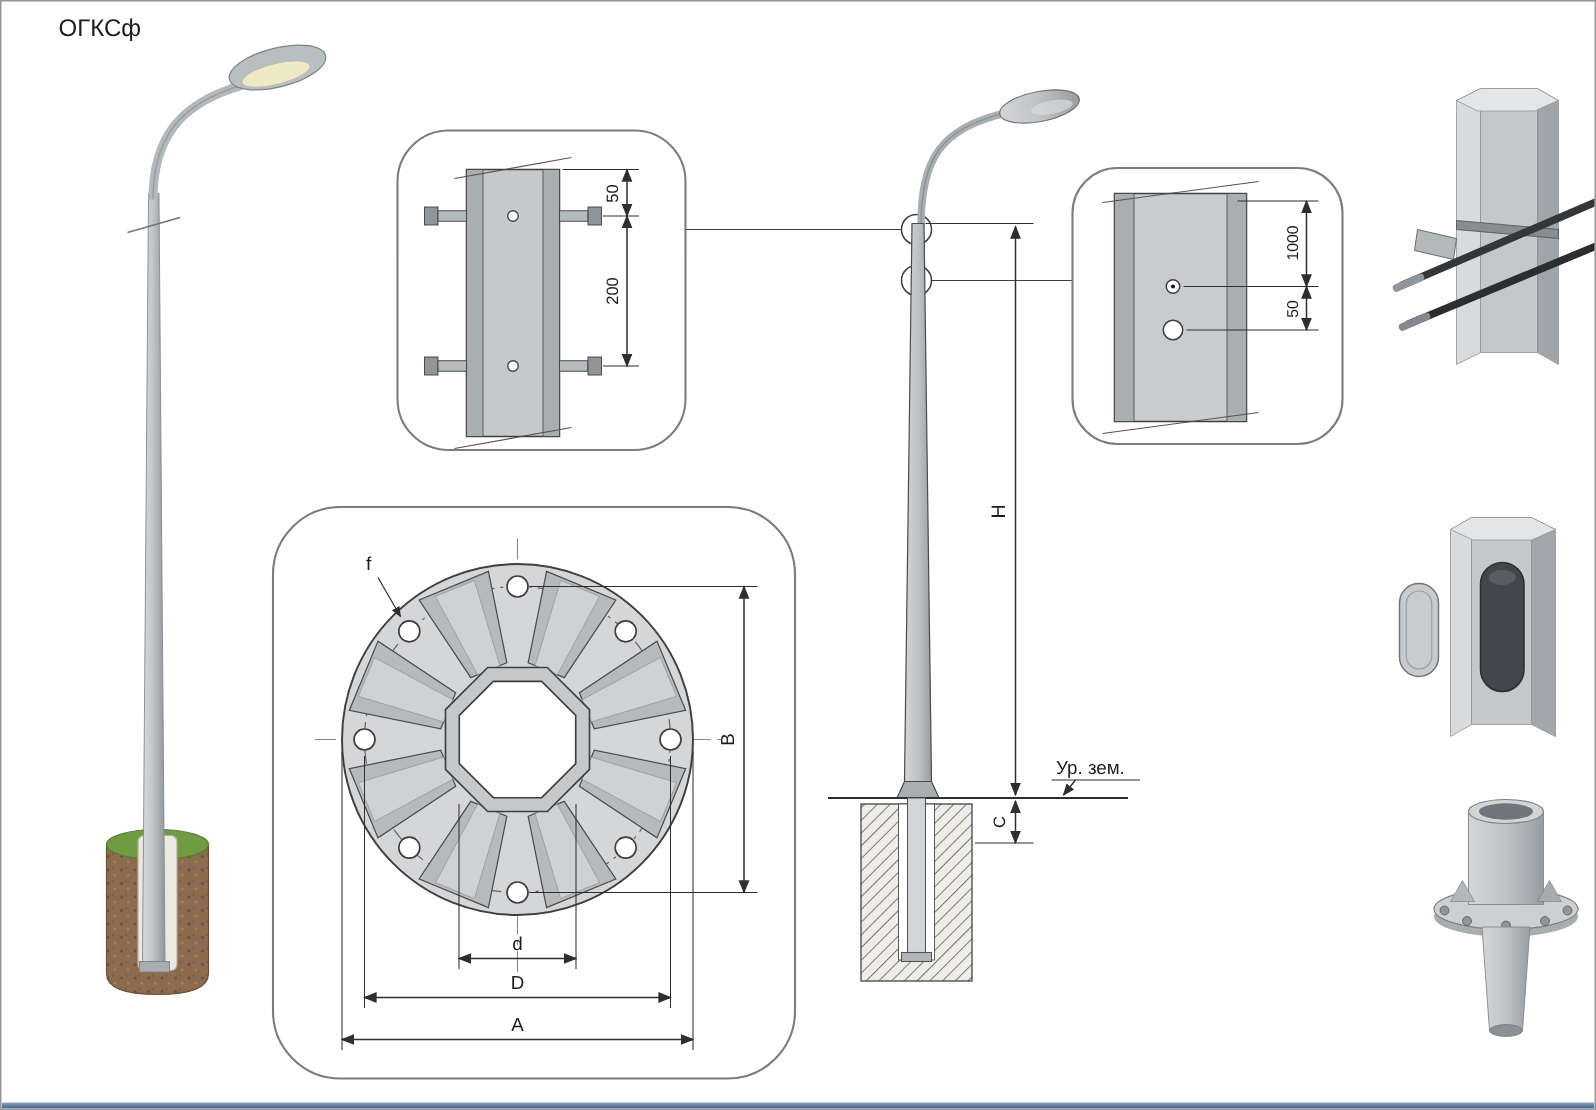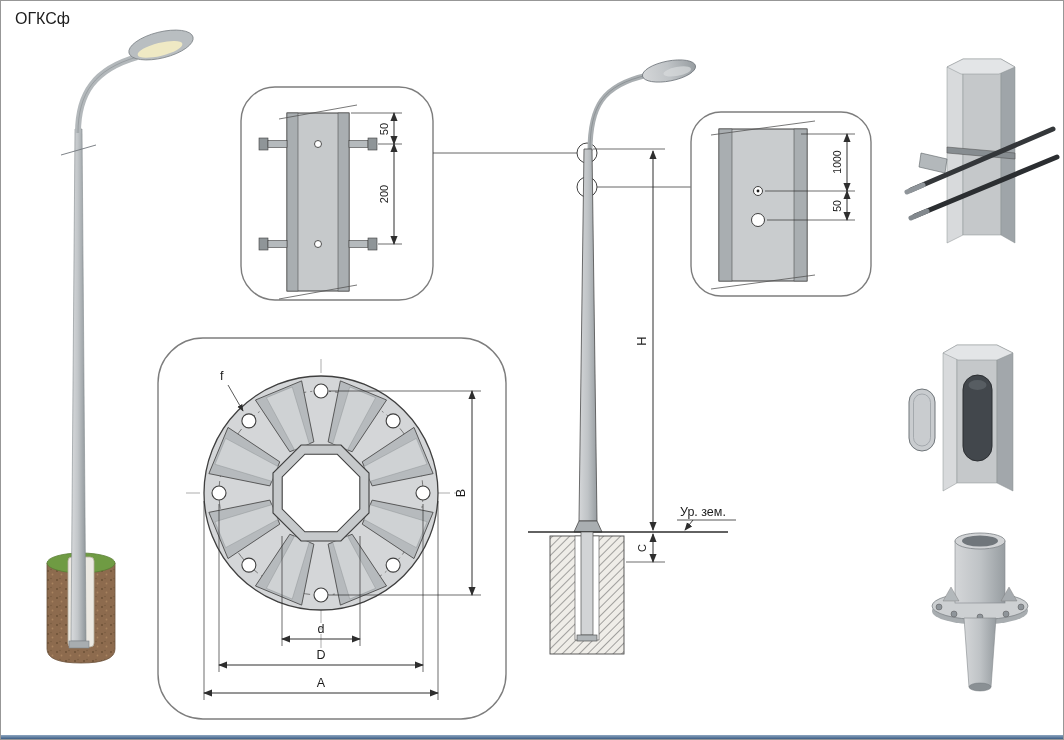--- a/index.html
+++ b/index.html
@@ -1,16 +1,16 @@
 <!DOCTYPE html>
 <html><head>
 <meta charset="utf-8">
 <style>
   html,body{margin:0;padding:0;background:#e9e9e9;}
-  .canvas{position:relative;width:1064px;height:740px;background:#ffffff;border:1px solid #979797;box-sizing:border-box;overflow:hidden;font-family:"Liberation Sans",sans-serif;}
+  .canvas{position:relative;width:1064px;height:740px;background:#ffffff;border:1px solid #979797;box-sizing:border-box;overflow:hidden;font-family:"Liberation Sans",sans-serif;padding-left:24px;}
   svg{display:block;}
   svg text{font-family:"Liberation Sans","DejaVu Sans",sans-serif;fill:#1c1c1c;}
   .bottom-edge{position:absolute;left:0;bottom:0;width:100%;height:4px;background:linear-gradient(180deg,#8ea6c0,#3d5f86);}
 </style>
 </head>
 <body>
 
 <div class="canvas">
 <svg width="1062" height="734" viewBox="0 0 1062 734">
   <defs>

